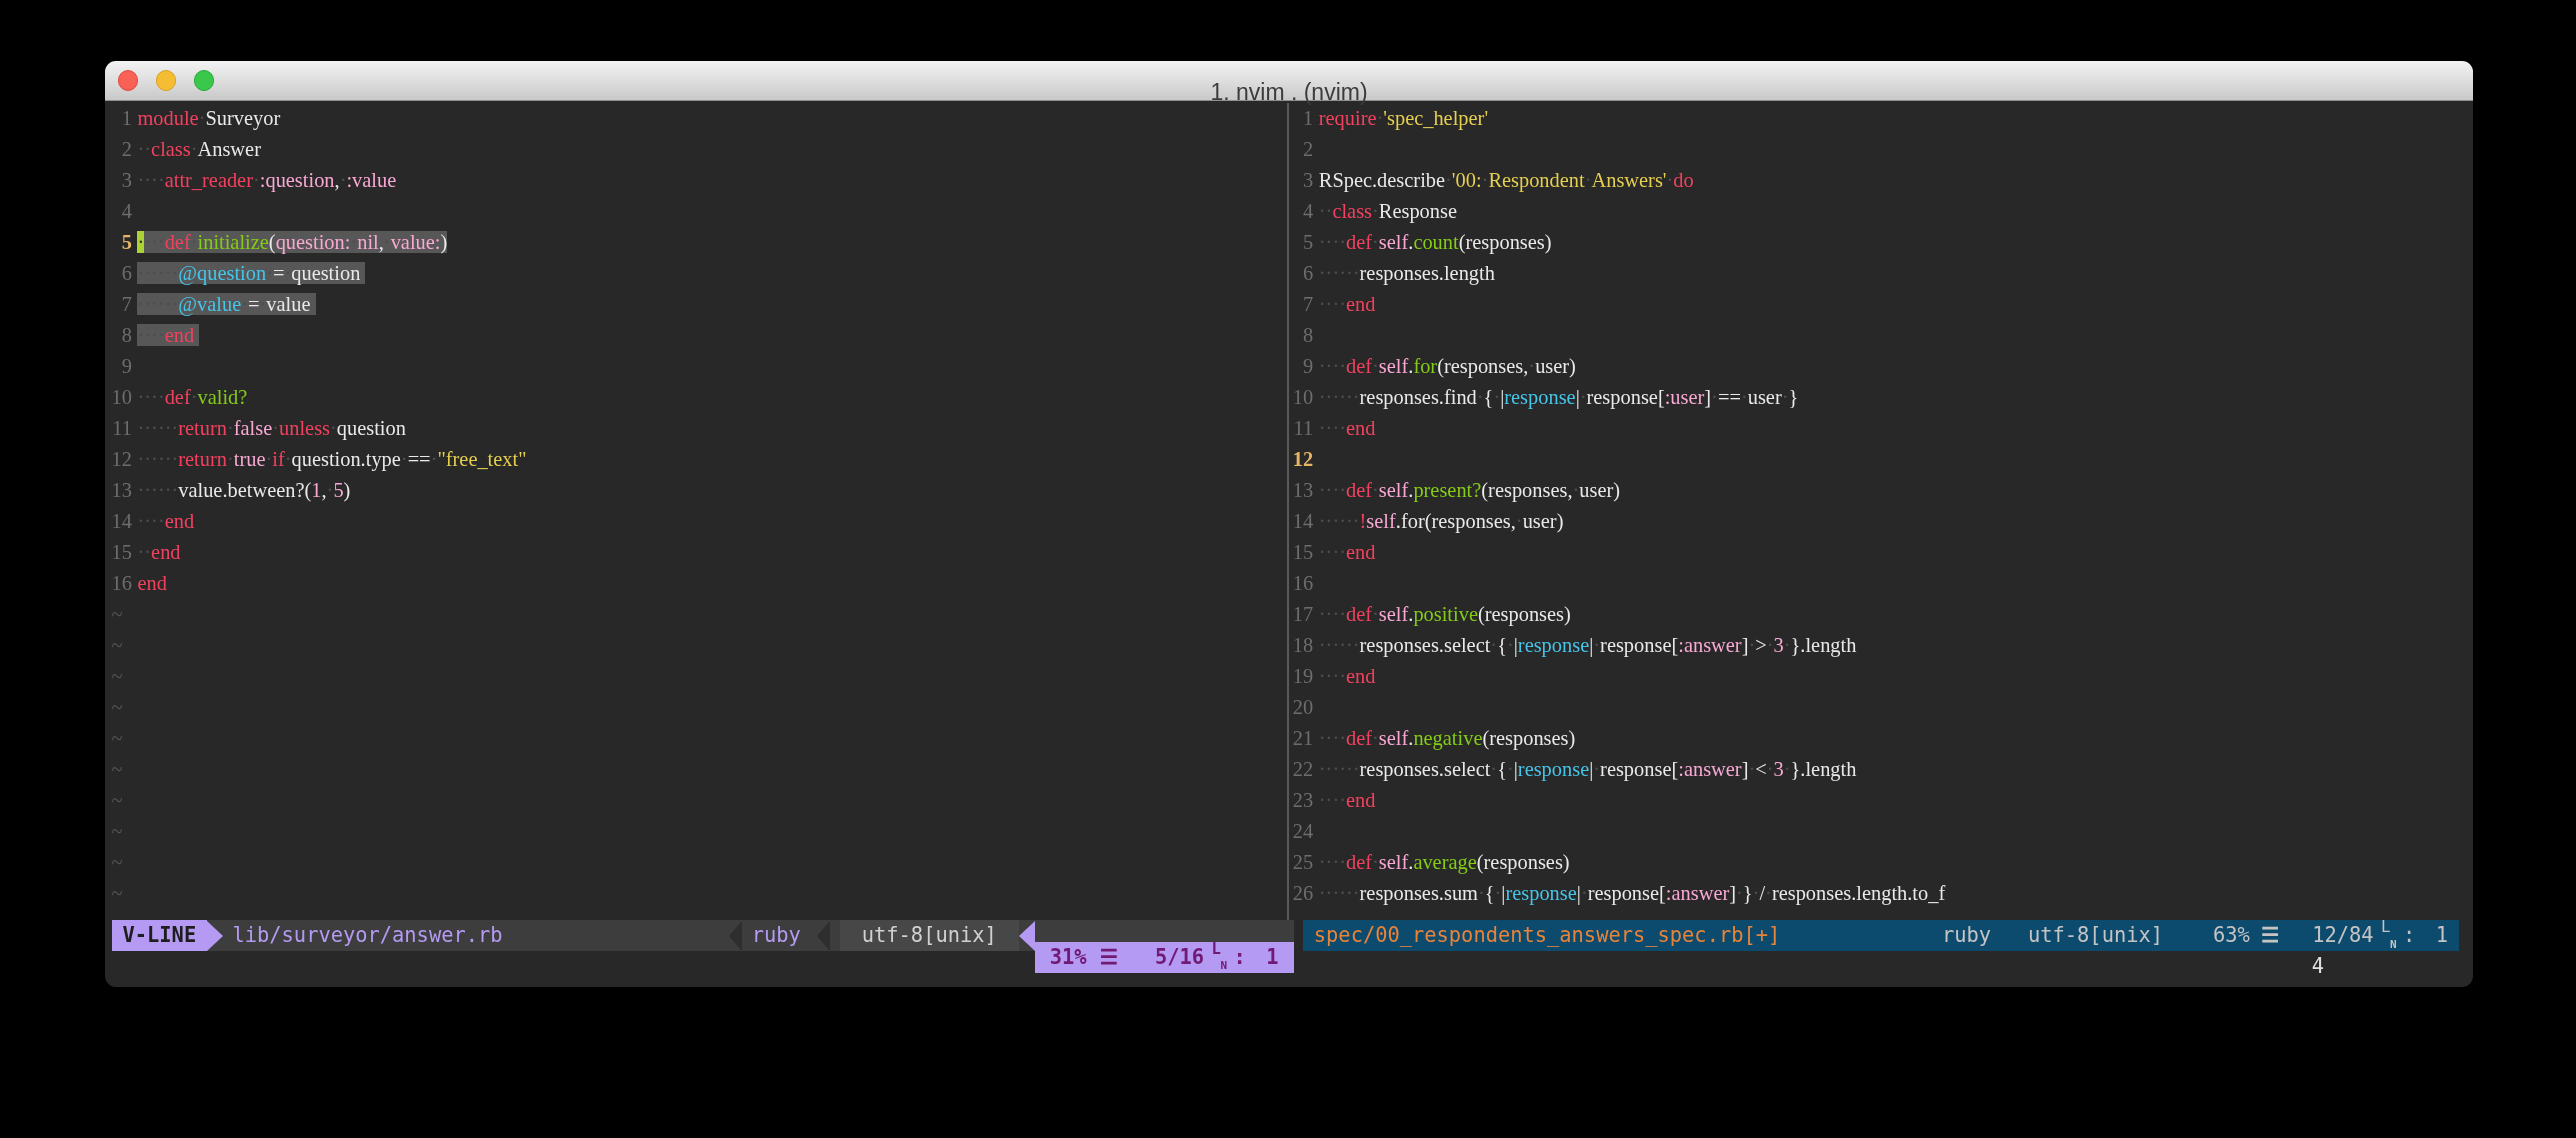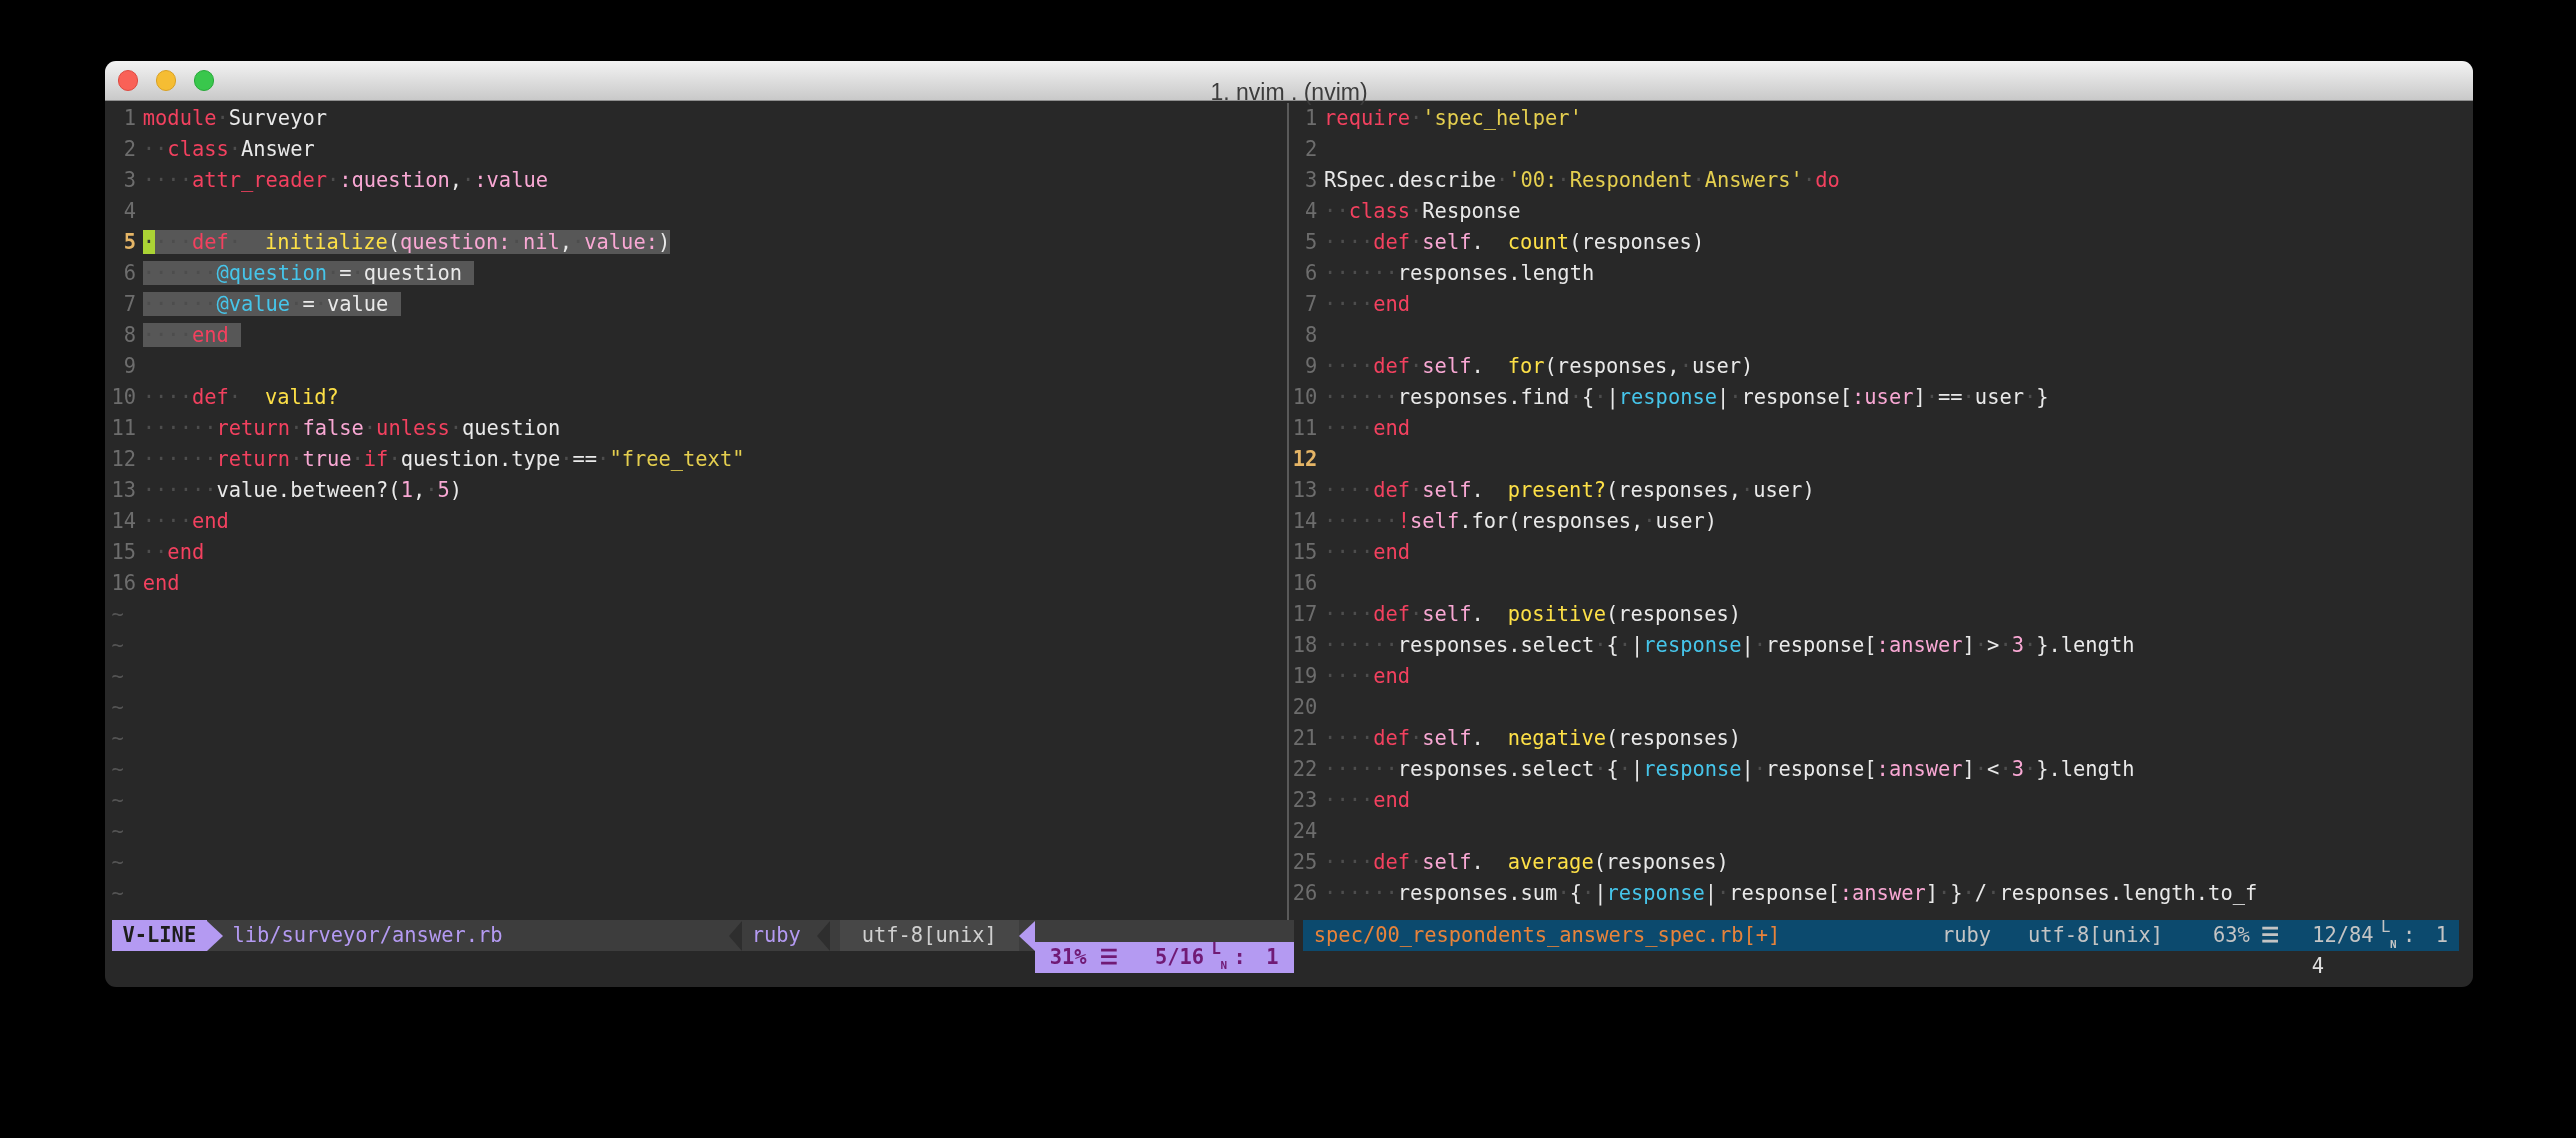--- a/index.html
+++ b/index.html
@@ -16,28 +16,28 @@
   
   .term{position:absolute;top:40px;left:0;right:0;bottom:0;padding:1.9px 14px 4.6px 6.5px;box-sizing:border-box;
         font-family:"DejaVu Sans Mono","Liberation Mono",monospace;font-size:20.4px;line-height:31px;color:#e9e9e9;
         display:flex;flex-direction:column;}
   .panes{display:flex;height:818px;}
   .pane{white-space:pre;overflow:hidden;}
   .pane.left{width:1172px;}
   .pane.right{flex:1;}
   .vsep{width:9.3px;position:relative;}
   .vsep .bar{position:absolute;left:3.7px;top:0;bottom:0;width:1.9px;background:#5a5a5a;}
-  .row{height:31px;white-space:pre;}
+  .row{height:31px;white-space:pre;font-family:Liberation Serif, serif;}
   .gut{display:inline-block;width:2ch;text-align:right;margin-right:.55ch;color:#6d6d6d;}
   .gut.cur{color:#e5b566;font-weight:bold;}
   .tilde{color:#555;}
   .ws{color:#4d4d4d;}
   .tx{color:#e9e9e9;}
   .kw{color:#f2415f;}
-  .fn{color:#fde047;margin-left:24px;}
+  .fn{color:#84cc16;}
   .pu{color:#f9a8d4;}
   .cy{color:#46c5ea;}
   .str{color:#e5cf4f;}
   .codewrap.sel{background:#575757;}
   .ws.cc{background:#abd335;color:#333;}
   .trailcell{background:#575757;}
   
   .statusrow{display:flex;height:31px;}
   .sl-left{width:1182px;display:flex;align-items:center;background:#3d3d3d;}
   .sl-gap{width:9.3px;background:#282828;}

